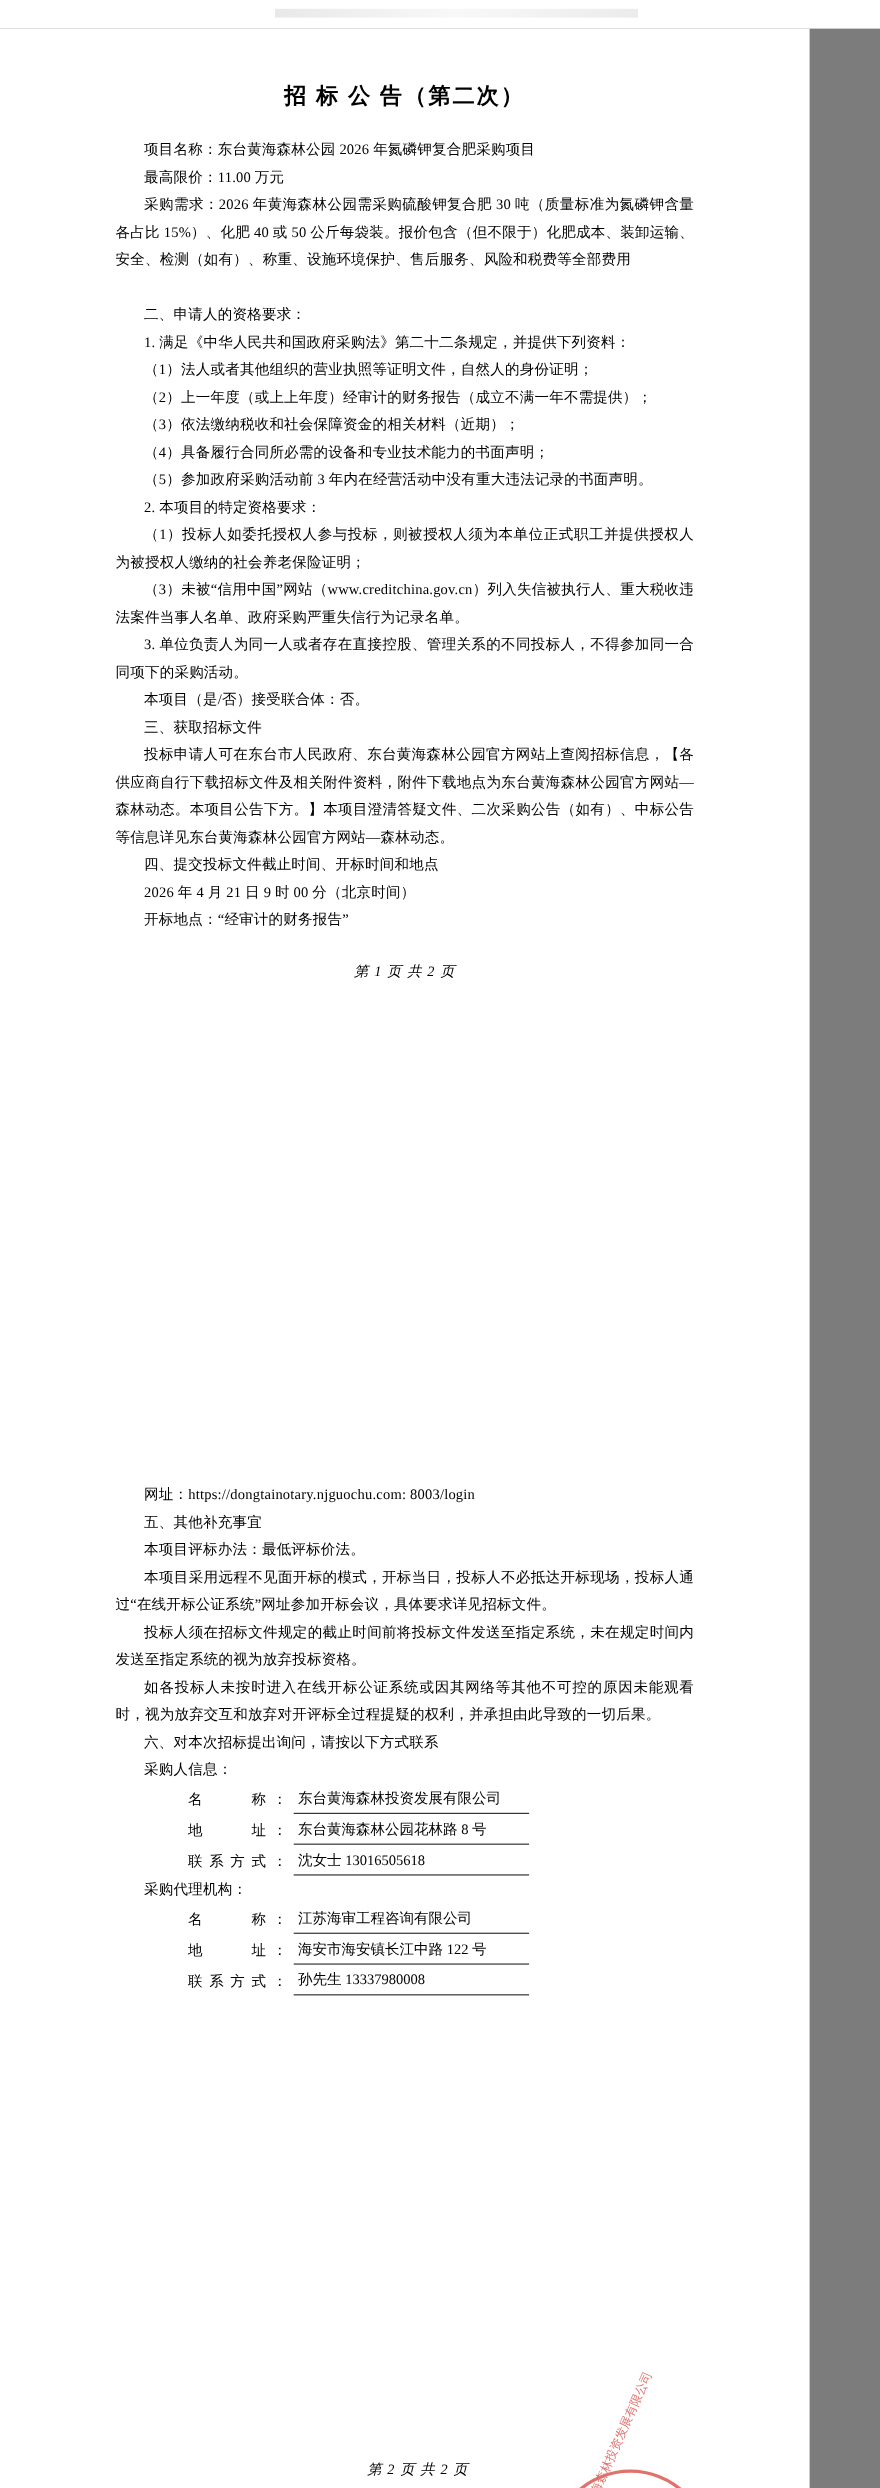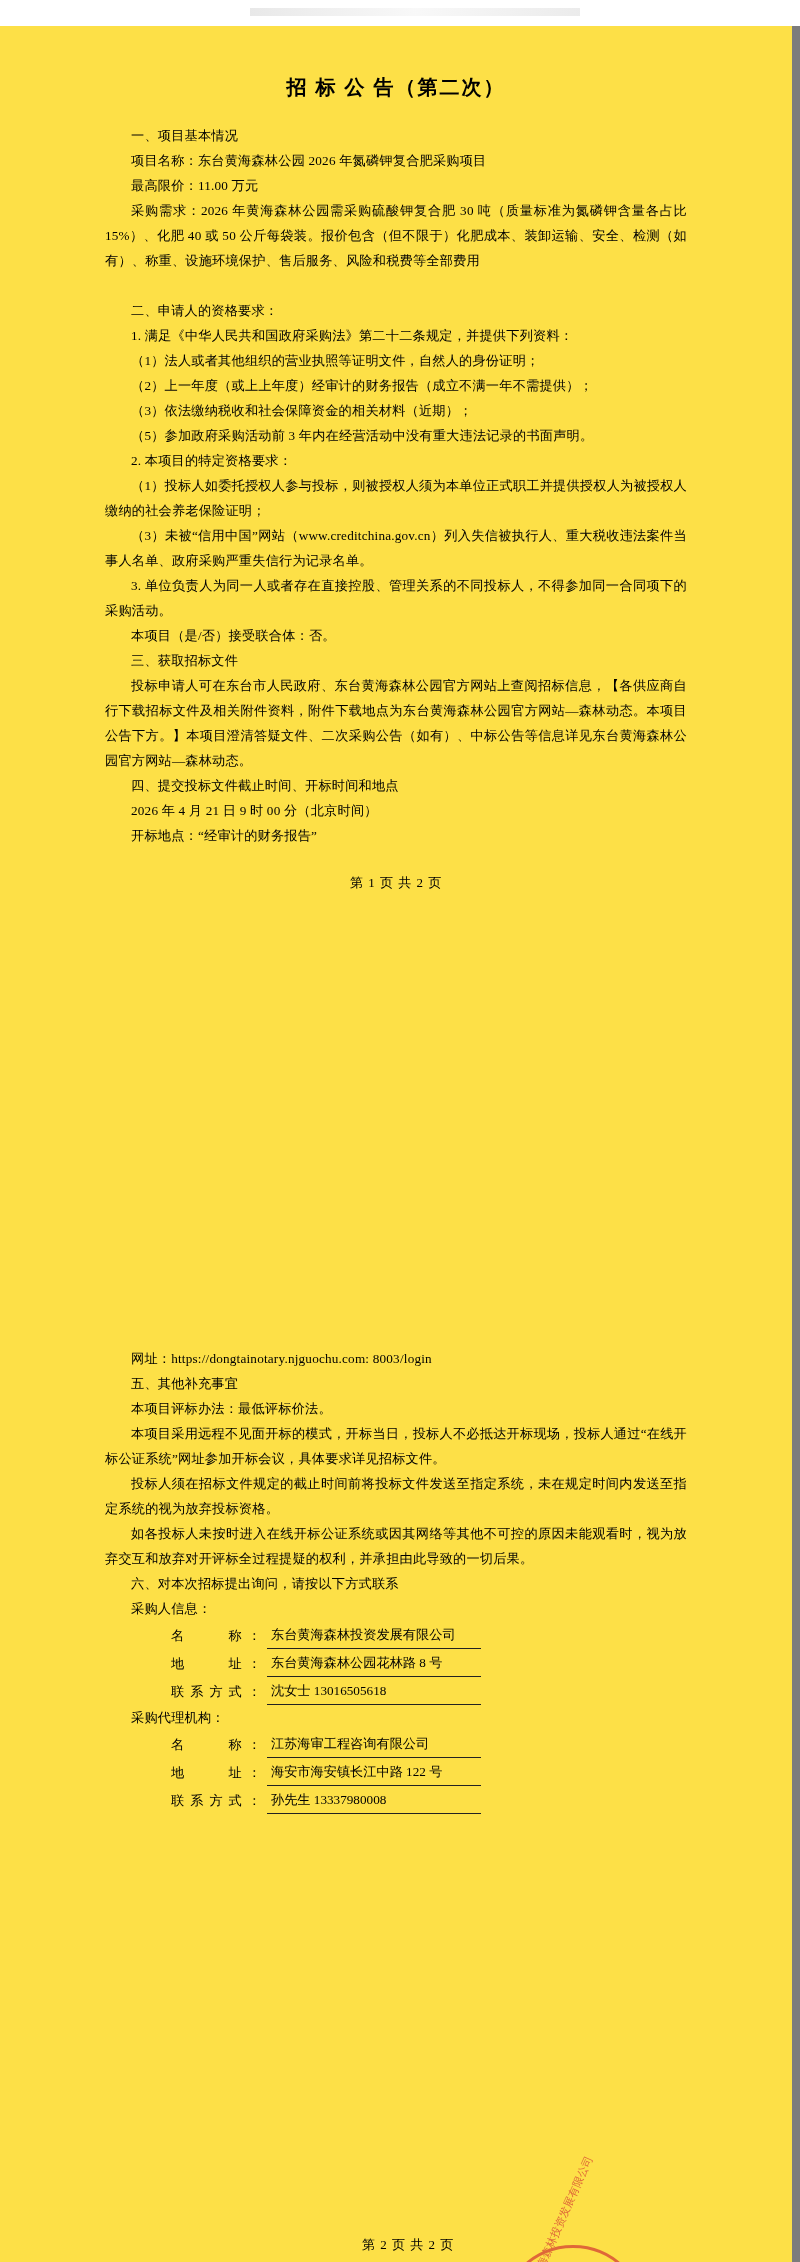--- a/index.html
+++ b/index.html
@@ -6,22 +6,22 @@
     margin: 0;
     padding: 0;
     background: #7c7c7c;
   }
   body {
     width: 800px;
     font-family: "Liberation Serif", "DejaVu Serif", serif;
   }
   .page {
     position: relative;
-    width: 792px;
-    background: #fde047;
+    width: 736px;
+    background: #ffffff;
     box-sizing: border-box;
   }
   .page-1 {
     height: 1134px;
     padding: 0 105px;
   }
   .page-2 {
     height: 1128px;
     padding: 0 105px;
   }
@@ -56,20 +56,21 @@
     letter-spacing: 0.2px;
   }
   .ind1 { text-indent: 26px; }
   .ind2 { text-indent: 26px; }
   .u { }
   .blank { height: 25px; }
   .pagefoot {
     text-align: center;
     font-size: 13px;
     letter-spacing: 1px;
+    font-style: italic;
   }
   .page-1 .pagefoot { padding-top: 26px; }
   .page-2 .pagefoot { position: absolute; bottom: 34px; left: 12px; width: 100%; }
   .contact-table {
     border-collapse: collapse;
     margin-left: 66px;
     font-size: 13.2px;
   }
   .contact-table td {
     padding: 1px 0;
@@ -117,30 +118,30 @@
 <body>
 
 <div class="topstrip">
   <div class="faint"></div>
 </div>
 
 <div class="page page-1">
 
   <div class="doc-title">招 标 公 告（第二次）</div>
 
-  <p class="line ind1">一、项目基本情况</p>
   <p class="line ind1">项目名称：<span class="u">东台黄海森林公园 2026 年氮磷钾复合肥采购项目</span></p>
   <p class="line ind1">最高限价：<span class="u">11.00 万元</span></p>
   <p class="line ind1">采购需求：<span class="u">2026 年黄海森林公园需采购硫酸钾复合肥 30 吨（质量标准为氮磷钾含量各占比 15%）、化肥 40 或 50 公斤每袋装。报价包含（但不限于）化肥成本、装卸运输、安全、检测（如有）、称重、设施环境保护、售后服务、风险和税费等全部费用</span></p>
   <div class="blank"></div>
   <p class="line ind1">二、申请人的资格要求：</p>
   <p class="line ind2">1. 满足《中华人民共和国政府采购法》第二十二条规定，并提供下列资料：</p>
   <p class="line ind2">（1）法人或者其他组织的营业执照等证明文件，自然人的身份证明；</p>
   <p class="line ind2">（2）上一年度（或上上年度）经审计的财务报告（成立不满一年不需提供）；</p>
   <p class="line ind2">（3）依法缴纳税收和社会保障资金的相关材料（近期）；</p>
+  <p class="line ind2">（4）具备履行合同所必需的设备和专业技术能力的书面声明；</p>
   <p class="line ind2">（5）参加政府采购活动前 3 年内在经营活动中没有重大违法记录的书面声明。</p>
   <p class="line ind2">2. 本项目的特定资格要求：</p>
   <p class="line ind2">（1）投标人如委托授权人参与投标，则被授权人须为本单位正式职工并提供授权人为被授权人缴纳的社会养老保险证明；</p>
   <p class="line ind2">（3）未被“信用中国”网站（www.creditchina.gov.cn）列入失信被执行人、重大税收违法案件当事人名单、政府采购严重失信行为记录名单。</p>
   <p class="line ind2">3. 单位负责人为同一人或者存在直接控股、管理关系的不同投标人，不得参加同一合同项下的采购活动。</p>
   <p class="line ind1">本项目（是/否）接受联合体：否。</p>
   <p class="line ind1">三、获取招标文件</p>
   <p class="line ind2">投标申请人可在东台市人民政府、东台黄海森林公园官方网站上查阅招标信息，【各供应商自行下载招标文件及相关附件资料，附件下载地点为东台黄海森林公园官方网站—森林动态。本项目公告下方。】本项目澄清答疑文件、二次采购公告（如有）、中标公告等信息详见东台黄海森林公园官方网站—森林动态。</p>
   <p class="line ind1">四、提交投标文件截止时间、开标时间和地点</p>
   <p class="line ind1"><span class="u">2026 年 4 月 21 日 9 时 00 分（北京时间）</span></p>

